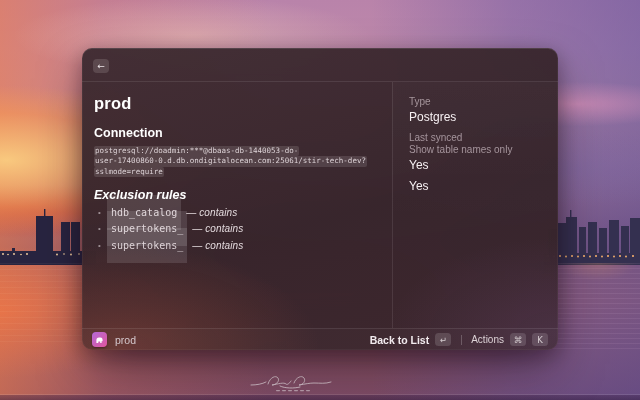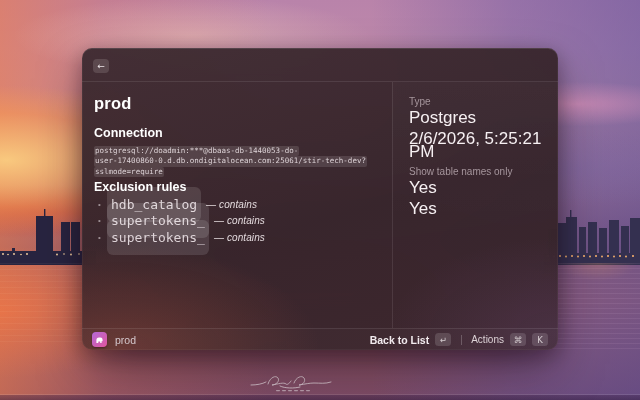--- a/index.html
+++ b/index.html
@@ -46,36 +46,36 @@
     display:flex; align-items:center; justify-content:center; cursor:pointer;
     font-family:"DejaVu Sans", sans-serif; }
 
   .win-body { flex:1; min-height:0; display:flex; }
   .main { flex:1; min-width:0; padding:11px 14px 0 12px; }
   .aside { width:166px; border-left:1px solid rgba(255,255,255,0.09); padding:14px 12px 0 16px;
     background: linear-gradient(180deg, rgba(255,255,255,0.015), rgba(0,0,0,0) 60%); }
 
   .title { font-size:16.5px; font-weight:700; color:#ffffff; line-height:20px; letter-spacing:.2px; }
   .section-h { font-size:12.5px; font-weight:700; color:#ffffff; line-height:16px; margin-top:12px; }
-  .section-h.second { margin-top:2px; }
+  .section-h.second { margin-top:10px;font-style:italic; }
 
   .code-block { margin-top:5px; }
   .code-line { display:table; white-space:pre; font-family:"DejaVu Sans Mono", monospace;
     font-size:7.5px; line-height:10.4px; padding:0 1px; border-radius:2px;
     background:rgba(255,255,255,0.12); color:#ded4d8; }
 
   .rules { margin-top:1px; }
   .rule { display:flex; align-items:center; height:16.4px; }
   .bullet { color:#9e9095; font-size:8px; width:9px; margin-left:4px; flex:none; }
-  .chip { font-family:"DejaVu Sans Mono", monospace; font-size:13px; line-height:11px;
-    padding:12px 4px; border-radius:6px; background:rgba(255,255,255,0.12); color:#ded4d8; }
+  .chip { font-family:"DejaVu Sans Mono", monospace; font-size:10px; line-height:11px;
+    padding:12px 4px; border-radius:0; background:rgba(255,255,255,0.12); color:#ded4d8; }
   .cond { font-size:10px; color:#e3dadd; margin-left:5px; letter-spacing:.1px;font-style:italic; }
 
   .meta-label { font-size:10px; color:#a5959c; line-height:12px; }
-  .meta-value { font-size:17px; color:#f6f0f2; line-height:13px; margin:3px 0 8px; }
+  .meta-value { font-size:12px; color:#f6f0f2; line-height:13px; margin:3px 0 8px; }
 
   .win-footer { flex:none; height:22px; border-top:1px solid rgba(255,255,255,0.09);
     display:flex; align-items:center; padding:0 10px; background:rgba(255,255,255,0.015); }
   .ext-icon { width:15px; height:15px; border-radius:4px; flex:none;
     display:flex; align-items:center; justify-content:center;
     background:linear-gradient(135deg,#b469d6,#e1569e); box-shadow:0 1px 2px rgba(0,0,0,.3); }
   .foot-name { font-size:10.5px; color:#d3c8cd; margin-left:8px; }
   .spacer { flex:1; }
   .hint-strong { font-size:10.5px; font-weight:600; color:#f2ebee;margin-left:18px; }
   .hint-dim { font-size:10px; font-weight:500; color:#ddd3d7; }
@@ -198,21 +198,21 @@
           <span class="bullet">•</span>
           <span class="chip">supertokens_</span>
           <span class="cond">— contains</span>
         </div>
       </div>
     </div>
 
     <div class="aside">
       <div class="meta-label">Type</div>
       <div class="meta-value">Postgres</div>
-      <div class="meta-value">2/6/2026, 5:25:21 PM</div>
+      <div class="meta-label">Last synced</div>
       <div class="meta-label">Show table names only</div>
       <div class="meta-value">Yes</div>
       <div class="meta-value">Yes</div>
     </div>
   </div>
 
   <div class="win-footer">
     <div class="ext-icon" style="background: linear-gradient(135deg, rgb(180, 105, 214), rgb(225, 86, 158));">
       <svg width="9" height="9" viewBox="0 0 9 9">
         <path fill="#ffffff" d="M1.4 8 L1.4 5.2 Q1.4 2.6 4 2.6 L5.4 2.6 Q7.6 2.6 7.6 4.8 L7.6 5.7 Q7.6 6.3 7 6.3 L6.6 6.3 L6.6 8 L5.2 8 L5.2 6.6 L3.3 6.6 L3.3 8 Z"></path>

